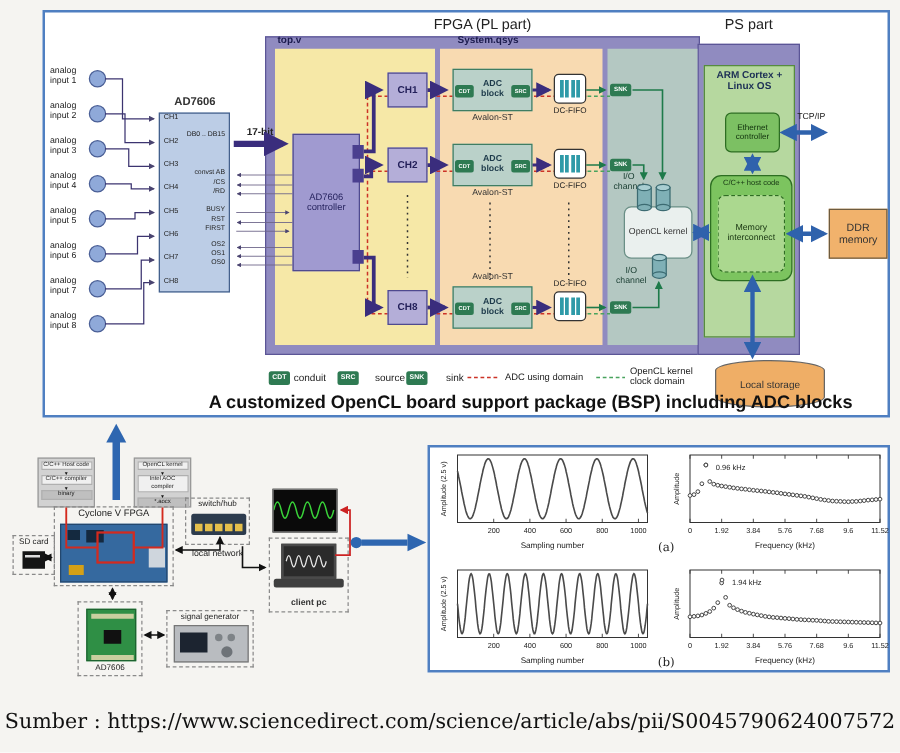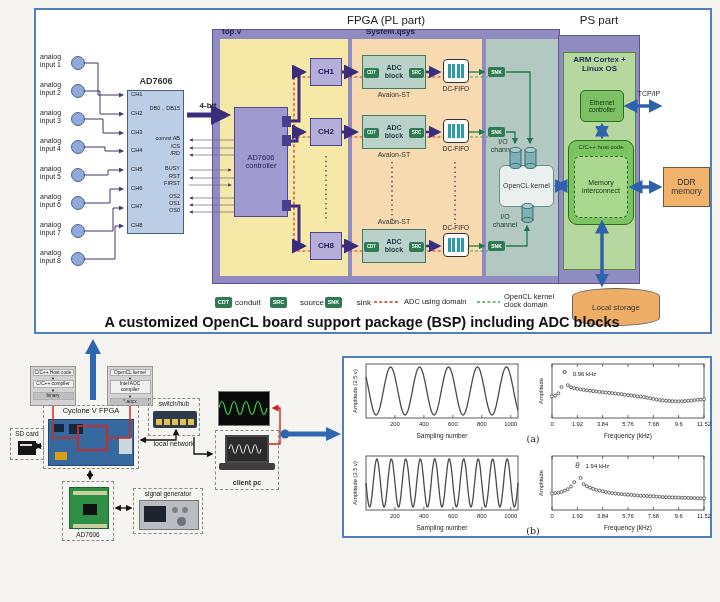--- a/index.html
+++ b/index.html
@@ -72,21 +72,21 @@
     <div class="lbl" style="left:98px;top:96px;width:46px;font-size:5.5px;text-align:right;z-index:3">DB0 .. DB15</div>
     <div class="lbl" style="left:100px;top:126px;width:44px;font-size:5.5px;text-align:right;z-index:3">convst AB</div>
     <div class="lbl" style="left:100px;top:134px;width:44px;font-size:5.5px;text-align:right;z-index:3">/CS</div>
     <div class="lbl" style="left:100px;top:141px;width:44px;font-size:5.5px;text-align:right;z-index:3">/RD</div>
     <div class="lbl" style="left:100px;top:156px;width:44px;font-size:5.5px;text-align:right;z-index:3">BUSY</div>
     <div class="lbl" style="left:100px;top:164px;width:44px;font-size:5.5px;text-align:right;z-index:3">RST</div>
     <div class="lbl" style="left:100px;top:171px;width:44px;font-size:5.5px;text-align:right;z-index:3">FIRST</div>
     <div class="lbl" style="left:100px;top:184px;width:44px;font-size:5.5px;text-align:right;z-index:3">OS2</div>
     <div class="lbl" style="left:100px;top:191px;width:44px;font-size:5.5px;text-align:right;z-index:3">OS1</div>
     <div class="lbl" style="left:100px;top:198px;width:44px;font-size:5.5px;text-align:right;z-index:3">OS0</div>
-    <div class="lbl" style="left:152px;top:92px;width:40px;font-size:8px;font-weight:bold;color:#222;z-index:3">4-bit</div>
+    <div class="lbl" style="left:152px;top:92px;width:40px;font-size:8px;font-weight:bold;color:#222;z-index:3">17-bit</div>
 
     <div class="blk" style="left:198px;top:97px;width:54px;height:110px;background:#a09ad0;border:1.3px solid #4f4a8f;font-size:7.5px;color:#26235e;z-index:3;padding:2px">AD7606 controller</div>
     <div class="blk" style="left:274px;top:48px;width:32px;height:28px;background:#b4aed8;border:1.3px solid #4f4a8f;font-size:8px;font-weight:bold;color:#23205a;z-index:3">CH1</div>
     <div class="blk" style="left:274px;top:108px;width:32px;height:28px;background:#b4aed8;border:1.3px solid #4f4a8f;font-size:8px;font-weight:bold;color:#23205a;z-index:3">CH2</div>
     <div class="blk" style="left:274px;top:222px;width:32px;height:28px;background:#b4aed8;border:1.3px solid #4f4a8f;font-size:8px;font-weight:bold;color:#23205a;z-index:3">CH8</div>
 
     <div class="blk" style="left:326px;top:45px;width:64px;height:34px;background:#bad1c9;border:1.3px solid #3f7d62;z-index:3">
       <span style="width:30px;font-size:7px;font-weight:bold;color:#1d3a4a">ADC block</span>
       <span class="tag" style="left:1px;top:12px;width:15px;height:10px;font-size:4.5px;line-height:10px">CDT</span>
       <span class="tag" style="right:1px;top:12px;width:15px;height:10px;font-size:4.5px;line-height:10px">SRC</span>
@@ -147,21 +147,21 @@
 
     <div class="tag" style="left:179px;top:287px;width:17px;height:11px;font-size:5.5px;line-height:11px;z-index:3">CDT</div>
     <div class="lbl" style="left:199px;top:289px;width:36px;font-size:8px;text-align:left;z-index:3">conduit</div>
     <div class="tag" style="left:234px;top:287px;width:17px;height:11px;font-size:5.5px;line-height:11px;z-index:3">SRC</div>
     <div class="lbl" style="left:254px;top:289px;width:34px;font-size:8px;text-align:right;z-index:3">source</div>
     <div class="tag" style="left:289px;top:287px;width:17px;height:11px;font-size:5.5px;line-height:11px;z-index:3">SNK</div>
     <div class="lbl" style="left:309px;top:289px;width:26px;font-size:8px;text-align:right;z-index:3">sink</div>
     <div class="lbl" style="left:368px;top:288px;width:76px;font-size:7.5px;text-align:left;z-index:3">ADC using domain</div>
     <div class="lbl" style="left:468px;top:283px;width:58px;font-size:7.5px;text-align:left;z-index:3">OpenCL kernel clock domain</div>
 
-    <div class="lbl" style="left:6px;top:305px;width:640px;font-size:14.5px;font-weight:bold;color:#111;text-align:center;z-index:3">A customized OpenCL board support package (BSP) including ADC blocks</div>
+    <div class="lbl" style="left:6px;top:305px;width:640px;font-size:14.5px;font-weight:bold;color:#111;text-align:right;z-index:3">A customized OpenCL board support package (BSP) including ADC blocks</div>
 
     <svg class="ov" width="678" height="326" style="z-index:4">
       <defs>
         <marker id="mPur" markerWidth="5" markerHeight="5" refX="4" refY="2.5" orient="auto-start-reverse">
             <path d="M0,0L5,2.5L0,5z" fill="#3a2d7d"></path>
           </marker>
         <marker id="mPurB" markerWidth="4" markerHeight="4" refX="3" refY="2" orient="auto">
             <path d="M0,0L4,2L0,4z" fill="#3a2d7d"></path>
           </marker>
         <marker id="mNav" markerWidth="5" markerHeight="5" refX="4" refY="2.5" orient="auto">
@@ -566,14 +566,15 @@
         <circle cx="156.5" cy="44.1" r="1.5" fill="#fff" stroke="#444" stroke-width="0.8"></circle>
         <circle cx="159.7" cy="44.2" r="1.5" fill="#fff" stroke="#444" stroke-width="0.8"></circle>
         <circle cx="162.8" cy="44.3" r="1.5" fill="#fff" stroke="#444" stroke-width="0.8"></circle>
         <circle cx="166.0" cy="44.4" r="1.5" fill="#fff" stroke="#444" stroke-width="0.8"></circle>
         <text x="47.59722222222223" y="14" font-size="6" fill="#222">1.94 kHz</text>
       </svg>
     <div class="lbl" style="left:180px;top:76px;width:18px;font-size:9.5px;font-family:'DejaVu Serif',serif">(a)</div>
     <div class="lbl" style="left:180px;top:168px;width:18px;font-size:9.5px;font-family:'DejaVu Serif',serif">(b)</div>
   </div>
 
+  <div class="lbl" style="left:0;top:568px;width:720px;font-size:16.5px;font-family:'DejaVu Serif',serif;color:#111">Sumber : https://www.sciencedirect.com/science/article/abs/pii/S0045790624007572</div>
 
 </div>
 
 </body></html>

